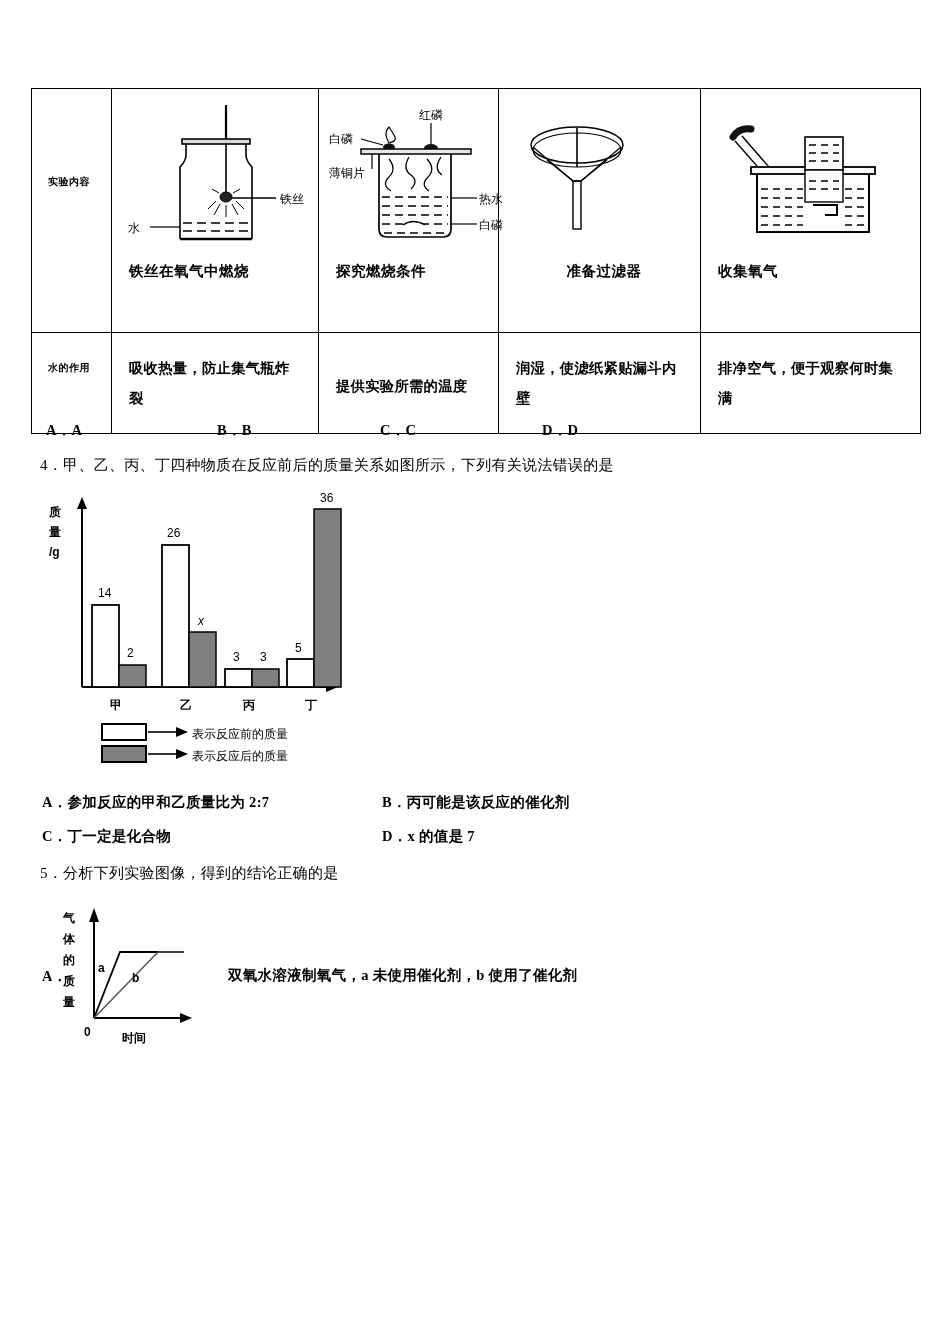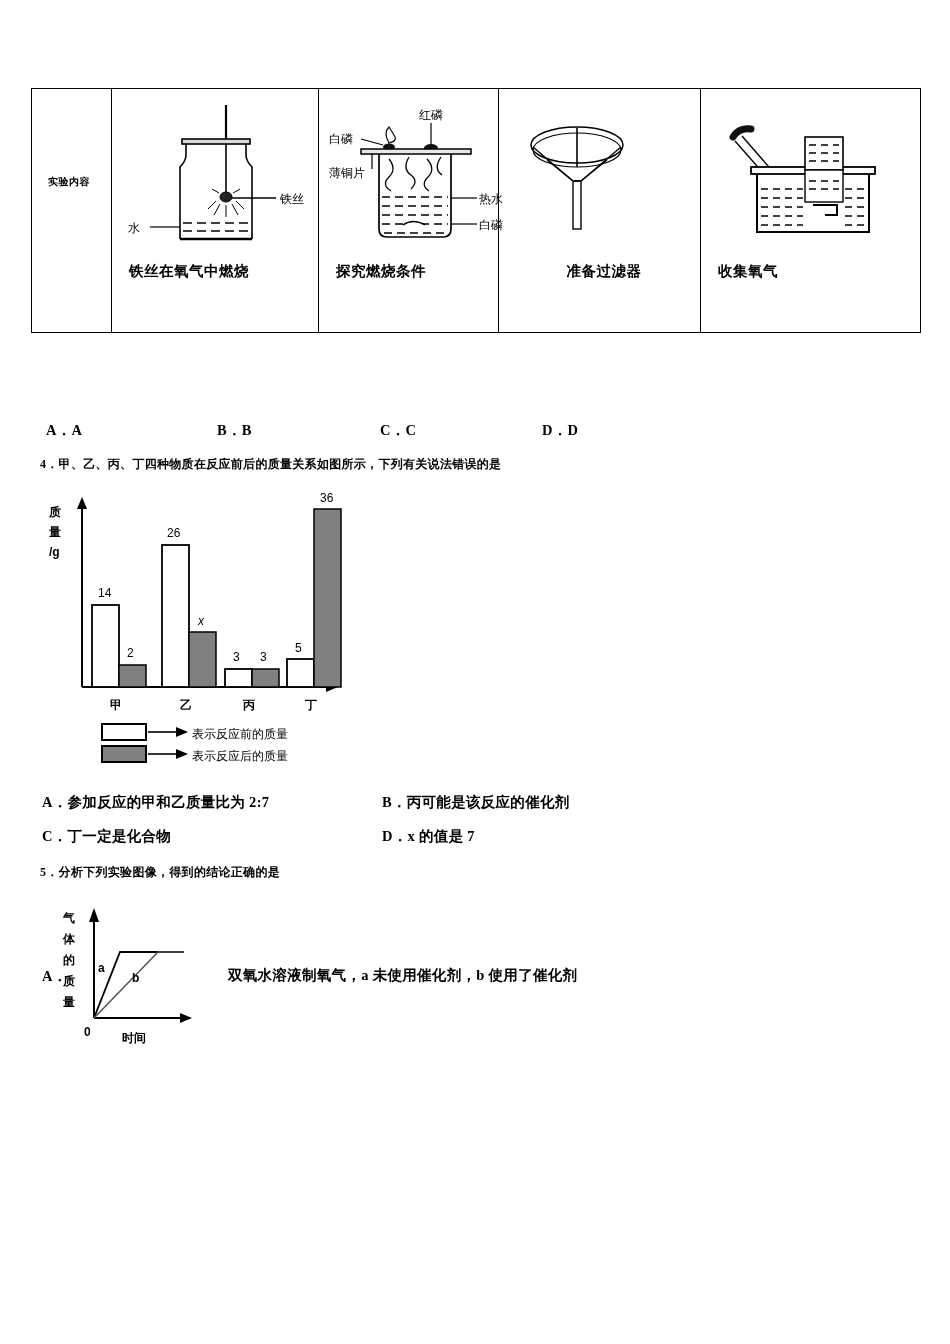--- a/index.html
+++ b/index.html
@@ -73,22 +73,22 @@
   .optrow {
     position: absolute;
     font-weight: bold;
     font-size: 14.5px;
     letter-spacing: .3px;
   }
   .optrow span { position: absolute; white-space: nowrap; }
 
   .qline {
     position: absolute;
-    font-weight: bold;
-    font-size: 12px;
+    font-weight: normal;
+    font-size: 15px;
     letter-spacing: .3px;
     white-space: nowrap;
   }
 
   
   #barchart { position: absolute; left: 40px; top: 487px; }
 
   
   #q5graph { position: absolute; left: 60px; top: 900px; }
 
@@ -238,20 +238,37 @@
               <line x1="136" y1="128" x2="156" y2="128"></line>
             </g>
             <path d="M104 108 L128 108 L128 118 L116 118" fill="none" stroke="#000" stroke-width="2"></path>
           </svg>
         </div>
         <div class="caption">收集氧气</div>
       </div>
     </td>
   </tr>
 
+  <tr>
+    <td class="col-head">
+      <div class="rowlabel r2">水的作用</div>
+    </td>
+    <td>
+      <div class="usecell">吸收热量，防止集气瓶炸裂</div>
+    </td>
+    <td>
+      <div class="usecell mid">提供实验所需的温度</div>
+    </td>
+    <td>
+      <div class="usecell">润湿，使滤纸紧贴漏斗内壁</div>
+    </td>
+    <td>
+      <div class="usecell">排净空气，便于观察何时集满</div>
+    </td>
+  </tr>
 </tbody>
   </table>
 
 <div class="optrow" style="left:40px; top:421px; width:880px; height:22px;">
   <span style="left:6px;">A．A</span>
   <span style="left:177px;">B．B</span>
   <span style="left:340px;">C．C</span>
   <span style="left:502px;">D．D</span>
 </div>
 

